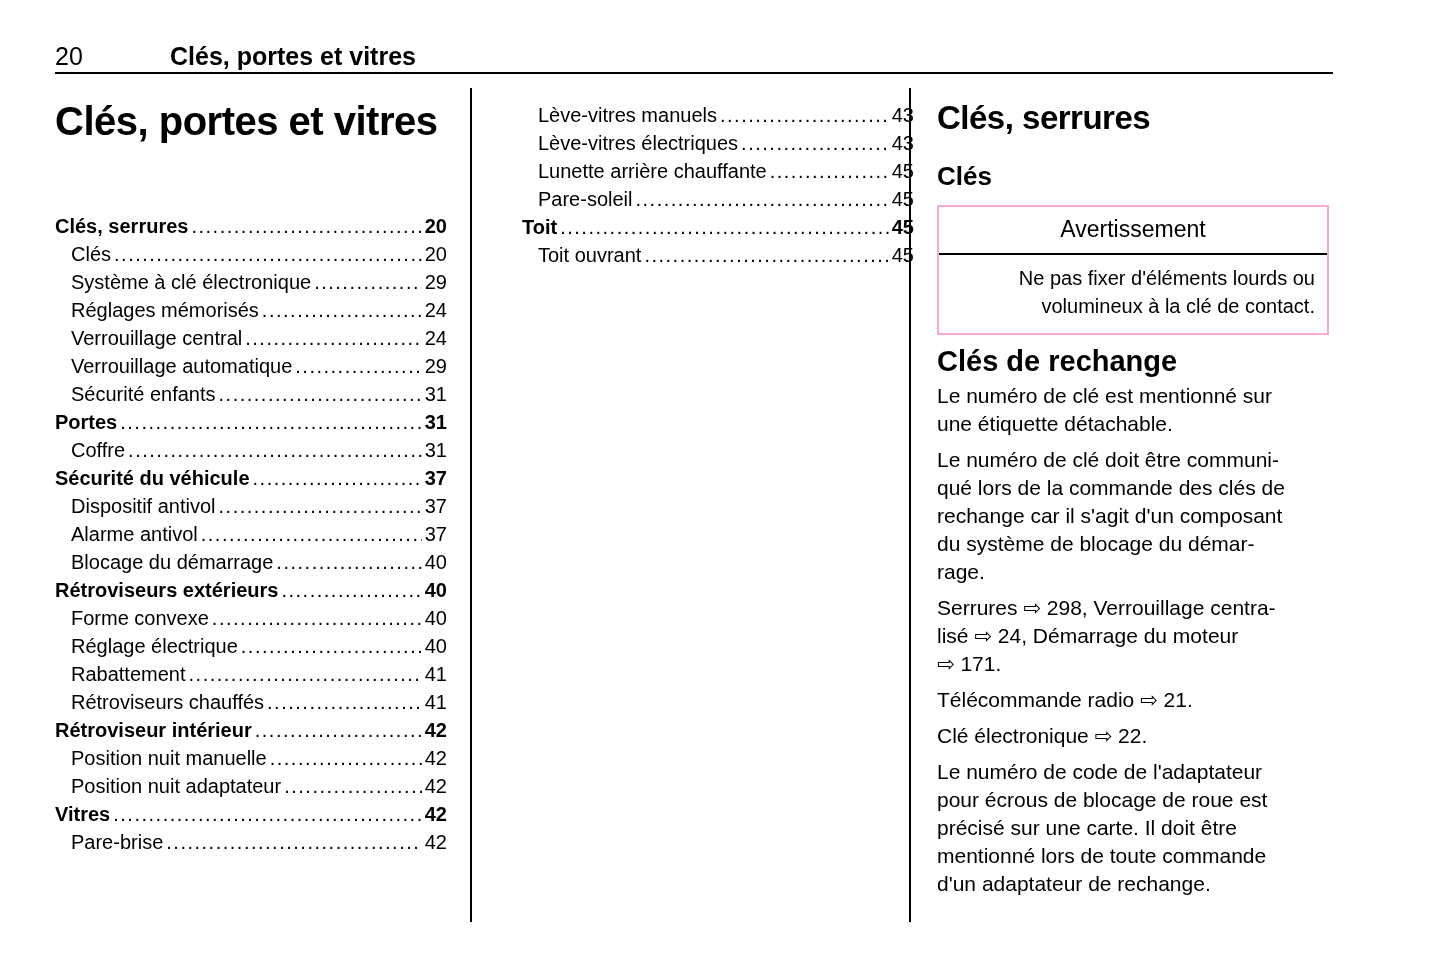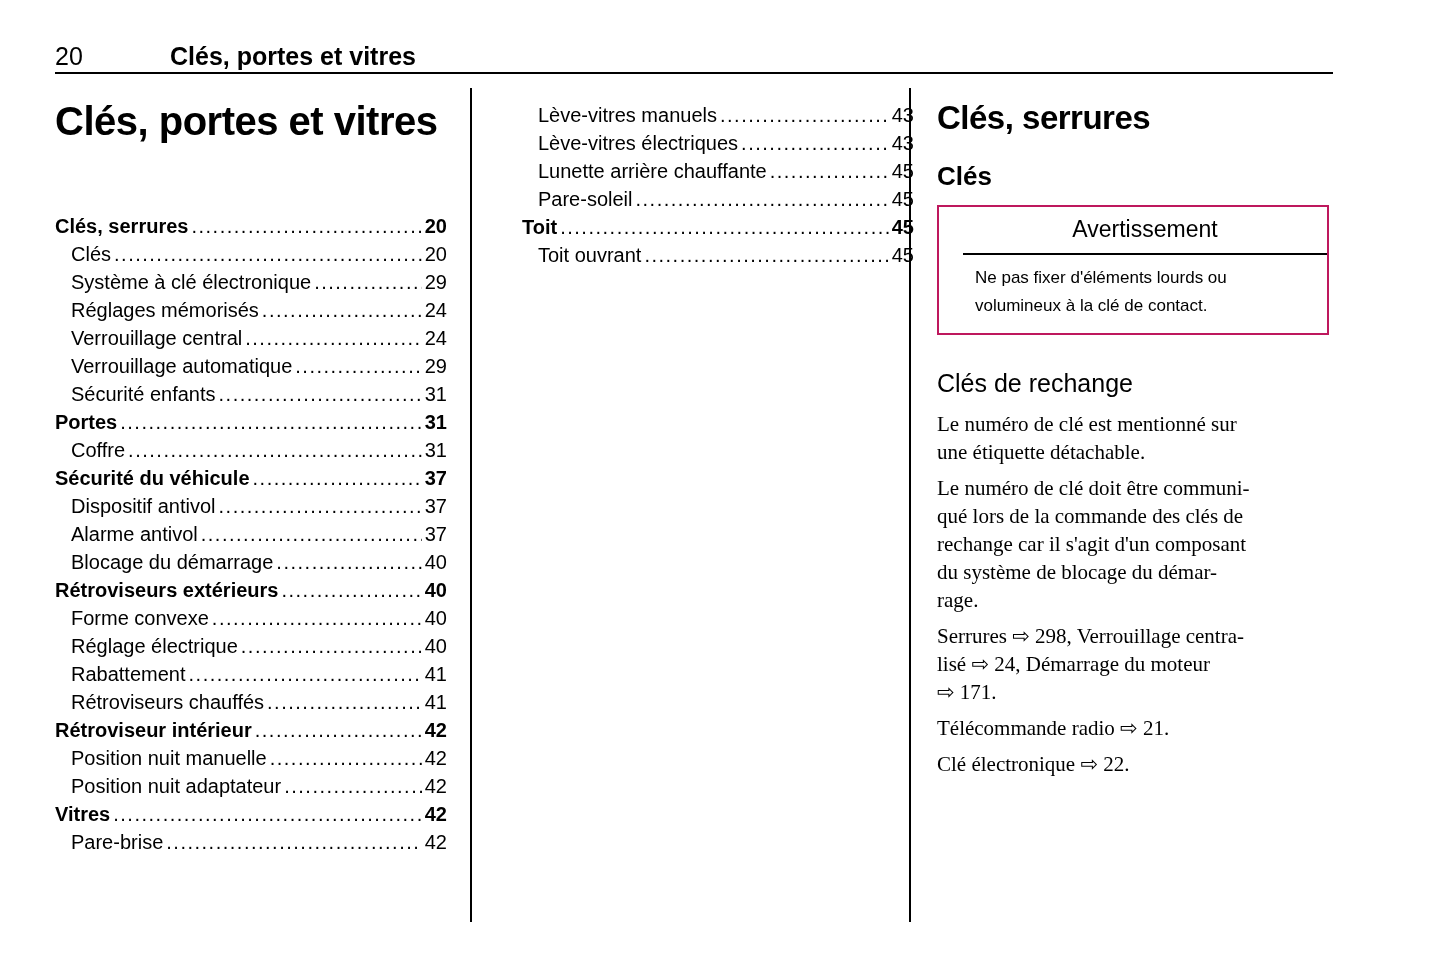--- a/index.html
+++ b/index.html
@@ -37,25 +37,25 @@
   .toc-dots { flex:1; overflow:hidden; white-space:nowrap; margin:0 3px; font-weight:normal; }
   .toc-dots::after { content:"......................................................................................................"; letter-spacing:1.5px; }
   .toc-page { white-space:nowrap;text-align:center; }
   .b { font-weight:bold; }
   .ind { padding-left:16px; }
 
   
   .right-col { position:absolute; left:937px; top:99px; width:392px; }
   .right-heading { font-size:33px; font-weight:bold; letter-spacing:-0.5px; }
   .right-sub { font-size:26px; font-weight:bold; margin-top:24px; }
-  .warning-box { border:2px solid #be185d; margin-top:13px;padding-left:24px; }
+  .warning-box { border:2px solid #f9a8d4; margin-top:13px; }
   .warning-title { text-align:center; font-size:23px; padding:9px 4px 10px; border-bottom:2px solid #000; }
-  .warning-body { padding:9px 12px 13px; font-size:17px; line-height:28px; white-space:pre; }
-  .section-heading { font-size:25px; font-weight:normal; margin-top:34px; }
-  .paras { margin-top:12px;font-family:Liberation Serif, serif; }
+  .warning-body { padding:9px 12px 13px; font-size:20px; line-height:28px; white-space:pre;text-align:right; }
+  .section-heading { font-size:29px; font-weight:bold; margin-top:10px; }
+  .paras { margin-top:4px; }
   .para { font-size:21px; line-height:28px; white-space:pre; margin-bottom:8px; }
 </style>
 </head>
 <body>
 
 <div>
 
   <div class="header">
     <span class="pagenum">20</span>
     <span class="chapter">Clés, portes et vitres</span>
@@ -243,16 +243,21 @@
       <div class="para">Le numéro de clé doit être communi-
 qué lors de la commande des clés de
 rechange car il s'agit d'un composant
 du système de blocage du démar-
 rage.</div>
       <div class="para">Serrures ⇨ 298, Verrouillage centra-
 lisé ⇨ 24, Démarrage du moteur
 ⇨ 171.</div>
       <div class="para">Télécommande radio ⇨ 21.</div>
       <div class="para">Clé électronique ⇨ 22.</div>
+      <div class="para">Le numéro de code de l'adaptateur
+pour écrous de blocage de roue est
+précisé sur une carte. Il doit être
+mentionné lors de toute commande
+d'un adaptateur de rechange.</div>
     </div>
   </div>
 
 </div>
 
 </body></html>

